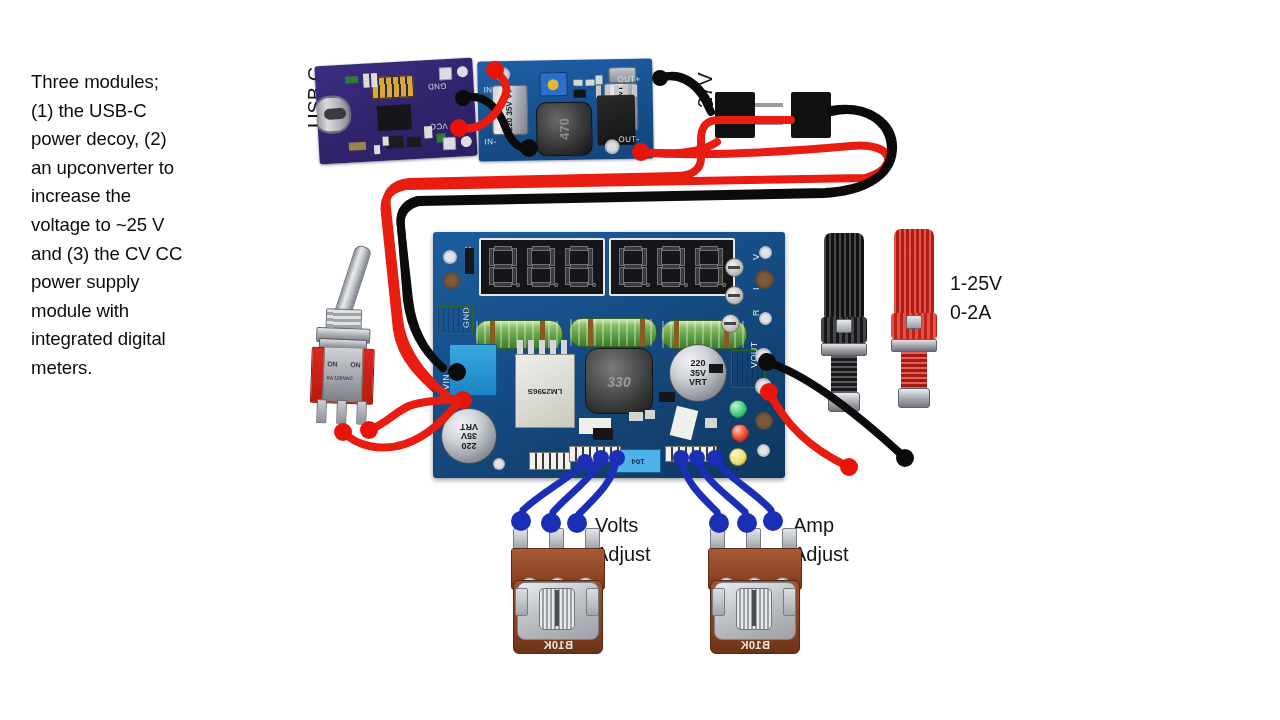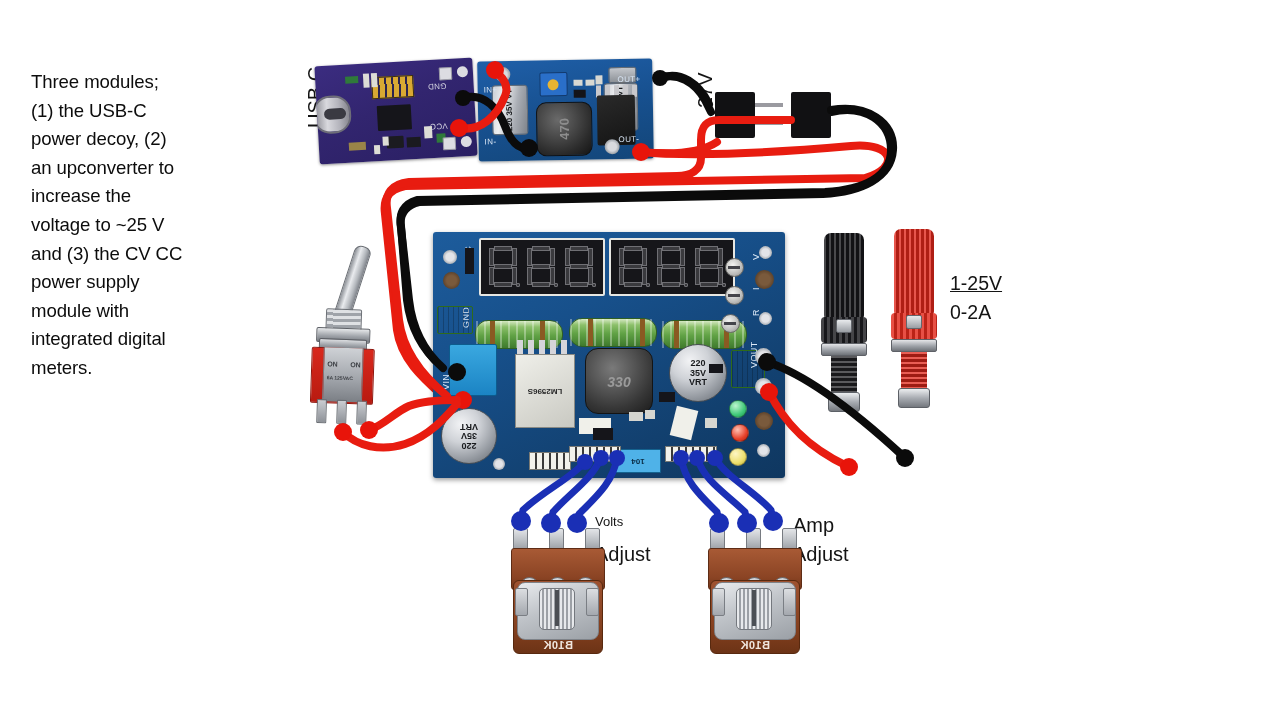--- a/index.html
+++ b/index.html
@@ -21,23 +21,23 @@
     color:#0c0c0c;white-space:pre-line;
     letter-spacing:-0.1px;
   }
 
   
   .lbl{color:#141414;font-size:19px;white-space:nowrap;}
   .lbl-rot{transform:rotate(-90deg);transform-origin:left top;}
   #label-usbc{left:299px;top:128px;font-size:20px;}
   #label-20v{left:446px;top:100px;font-size:20px;}
   #label-27v{left:689px;top:108px;font-size:20px;}
-  #label-range-v{left:945px;top:272px;font-size:19.5px;text-decoration:underline;}
+  #label-range-v{left:945px;top:272px;font-size:19.5px;}
   #label-range-a{left:945px;top:301px;font-size:19.5px;}
-  #label-volts{left:590px;top:514px;font-size:13px;}
+  #label-volts{left:590px;top:514px;font-size:20px;}
   #label-volts2{left:590px;top:543px;font-size:20px;}
   #label-amp{left:788px;top:514px;font-size:20px;text-align:right;}
   #label-amp2{left:788px;top:543px;font-size:20px;}
 
   
   svg.wires{position:absolute;left:0;top:0;width:1280px;height:720px;overflow:visible;}
   svg.wires.under{z-index:2;}
   svg.wires.over{z-index:40;}
   .w-red{fill:none;stroke:#e81c10;stroke-linecap:round;stroke-linejoin:round;}
   .w-blk{fill:none;stroke:#0b0b0b;stroke-linecap:round;stroke-linejoin:round;}

